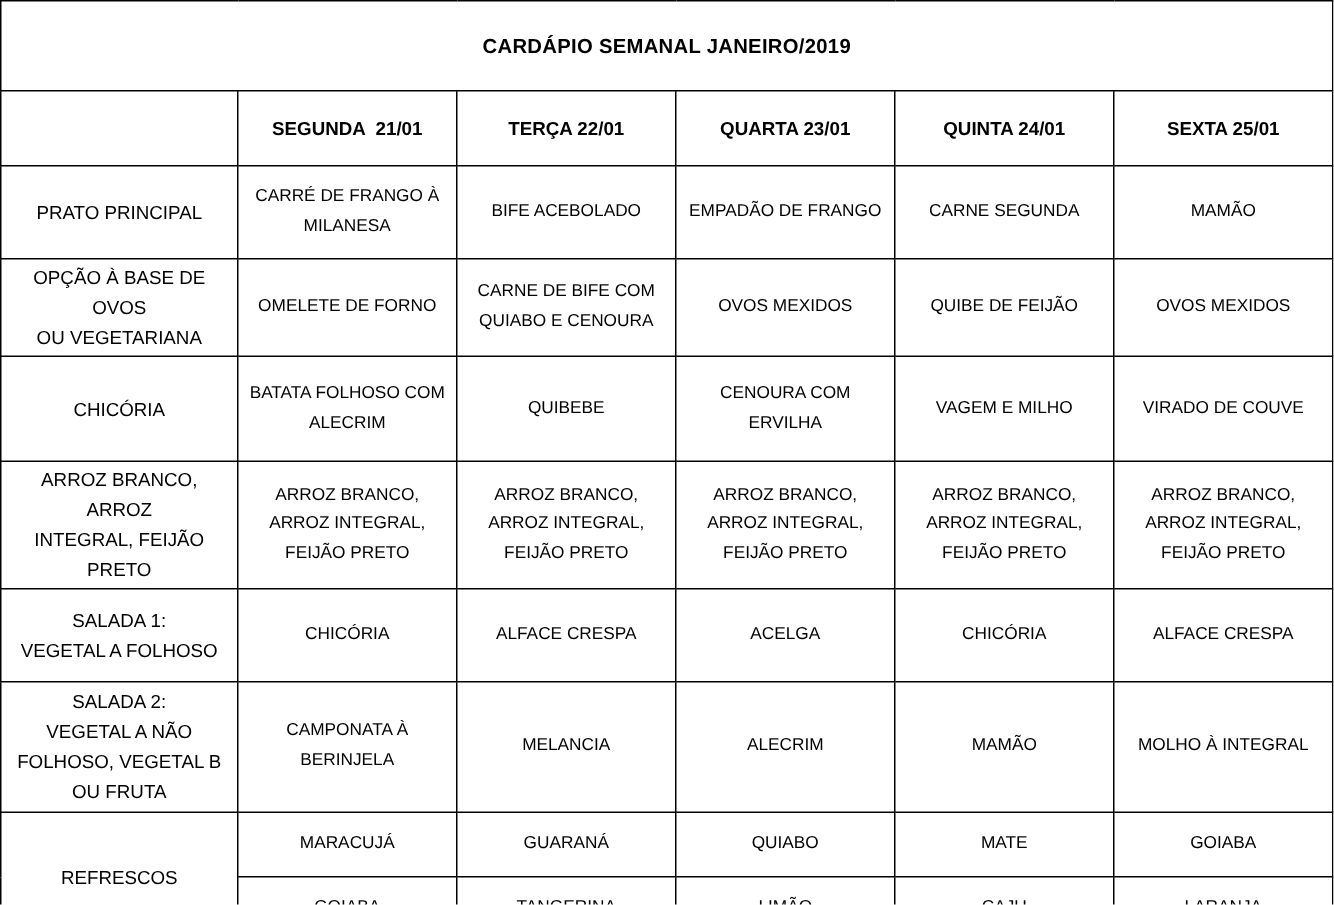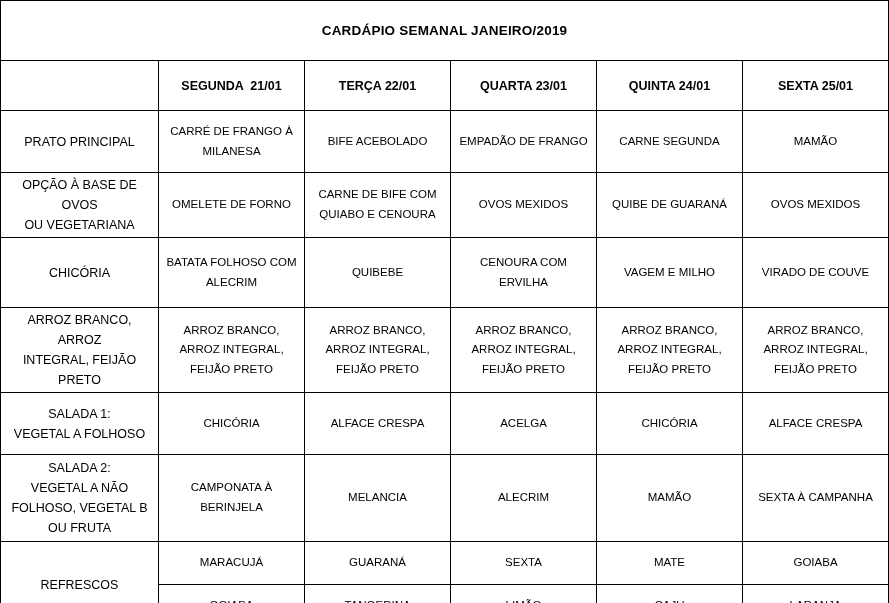--- a/index.html
+++ b/index.html
@@ -85,21 +85,21 @@
     <td class="menu-cell">CARNE SEGUNDA</td>
     <td class="menu-cell">MAMÃO</td>
   </tr>
 
   <tr style="height:60px">
     <td class="row-label">OPÇÃO À BASE DE OVOS
 OU VEGETARIANA</td>
     <td class="menu-cell">OMELETE DE FORNO</td>
     <td class="menu-cell">CARNE DE BIFE COM QUIABO E CENOURA</td>
     <td class="menu-cell">OVOS MEXIDOS</td>
-    <td class="menu-cell">QUIBE DE GUARANÁ</td>
+    <td class="menu-cell">QUIBE DE FEIJÃO</td>
     <td class="menu-cell">OVOS MEXIDOS</td>
   </tr>
 
   <tr style="height:70px">
     <td class="row-label">CHICÓRIA</td>
     <td class="menu-cell">BATATA  FOLHOSO COM ALECRIM</td>
     <td class="menu-cell">QUIBEBE</td>
     <td class="menu-cell">CENOURA COM ERVILHA</td>
     <td class="menu-cell">VAGEM E MILHO</td>
     <td class="menu-cell">VIRADO DE COUVE</td>
@@ -127,28 +127,28 @@
 
   <tr style="height:87px">
     <td class="row-label">SALADA 2:
 VEGETAL A NÃO
 FOLHOSO, VEGETAL B
 OU FRUTA</td>
     <td class="menu-cell">CAMPONATA À BERINJELA</td>
     <td class="menu-cell">MELANCIA</td>
     <td class="menu-cell">ALECRIM</td>
     <td class="menu-cell">MAMÃO</td>
-    <td class="menu-cell">SEXTA À CAMPANHA</td>
+    <td class="menu-cell">MOLHO À INTEGRAL</td>
   </tr>
 
   <tr style="height:43px">
     <td class="row-label" rowspan="2">REFRESCOS</td>
     <td class="menu-cell">MARACUJÁ</td>
     <td class="menu-cell">GUARANÁ</td>
-    <td class="menu-cell">SEXTA</td>
+    <td class="menu-cell">QUIABO</td>
     <td class="menu-cell">MATE</td>
     <td class="menu-cell">GOIABA</td>
   </tr>
 
   <tr style="height:43px">
     <td class="menu-cell">GOIABA</td>
     <td class="menu-cell">TANGERINA</td>
     <td class="menu-cell">LIMÃO</td>
     <td class="menu-cell">CAJU</td>
     <td class="menu-cell">LARANJA</td>

